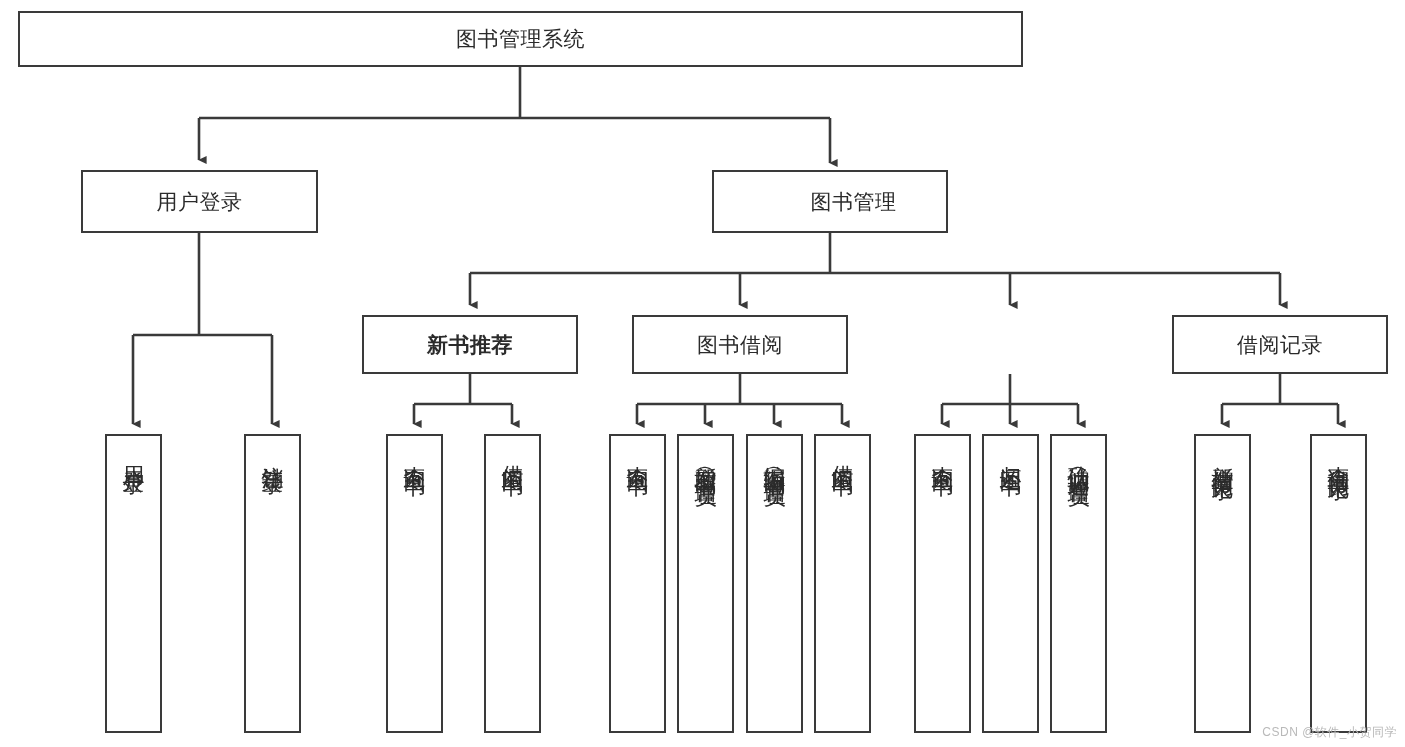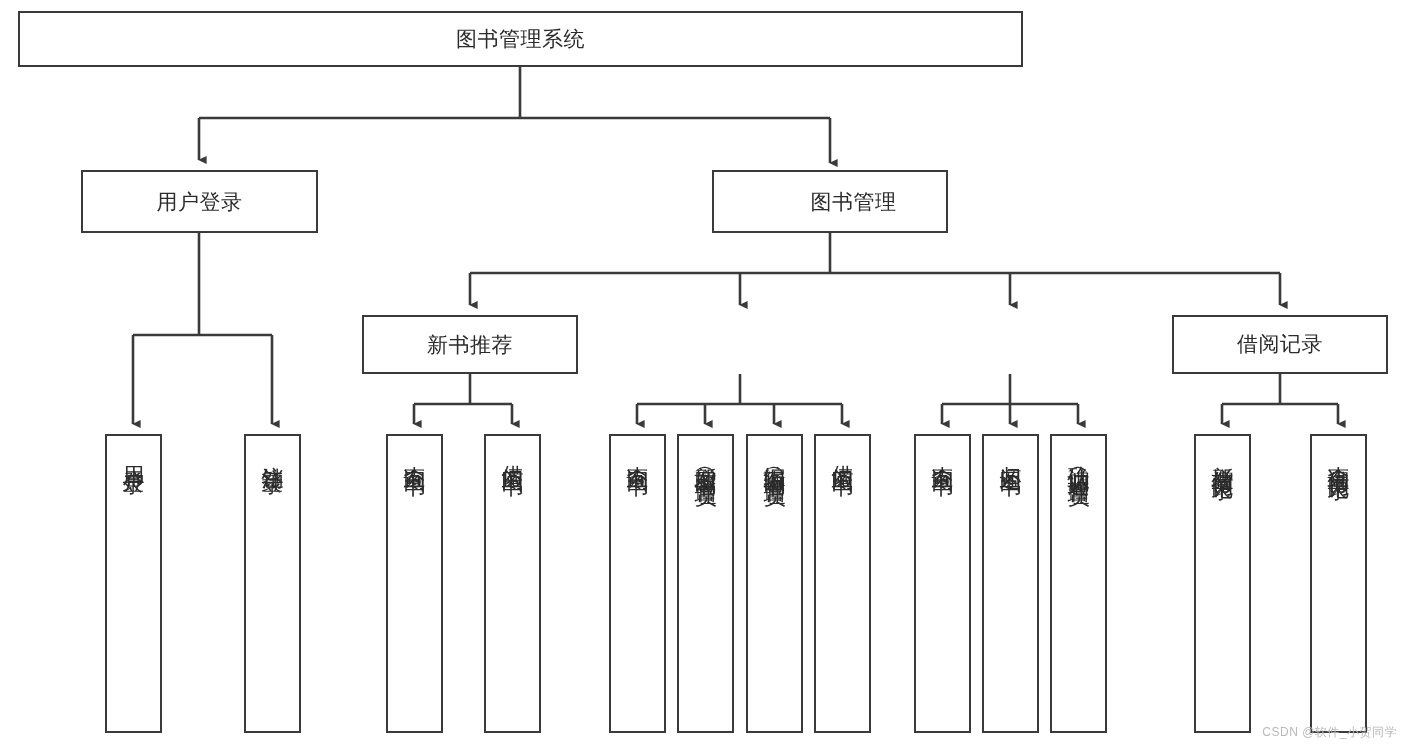--- a/index.html
+++ b/index.html
@@ -129,27 +129,30 @@
   </div>
 
   <div class="node horizontal" style="left:81px; top:170px; width:237px; height:63px;">
     <span class="label">用户登录</span>
   </div>
 
   <div class="node horizontal" style="left:712px; top:170px; width:236px; height:63px;padding-left:47px;">
     <span class="label">图书管理</span>
   </div>
 
-  <div class="node horizontal" style="left:362px; top:315px; width:216px; height:59px;">
+  <div class="node horizontal" style="left:362px; top:315px; width:216px; height:59px;font-weight:bold;">
     <span class="label">新书推荐</span>
   </div>
 
-
-
-  <div class="node horizontal" style="left:1172px; top:315px; width:216px; height:59px;font-family:Liberation Serif, serif;">
+  <div class="node horizontal" style="left:632px; top:315px; width:216px; height:59px;">
+    <span class="label">图书借阅</span>
+  </div>
+
+
+  <div class="node horizontal" style="left:1172px; top:315px; width:216px; height:59px;">
     <span class="label">借阅记录</span>
   </div>
 
   <div class="node vertical" style="left:105px; top:434px; width:57px; height:299px;">
     <span class="label">用户登录</span>
   </div>
 
   <div class="node vertical" style="left:244px; top:434px; width:57px; height:299px;">
     <span class="label">注销登录</span>
   </div>

